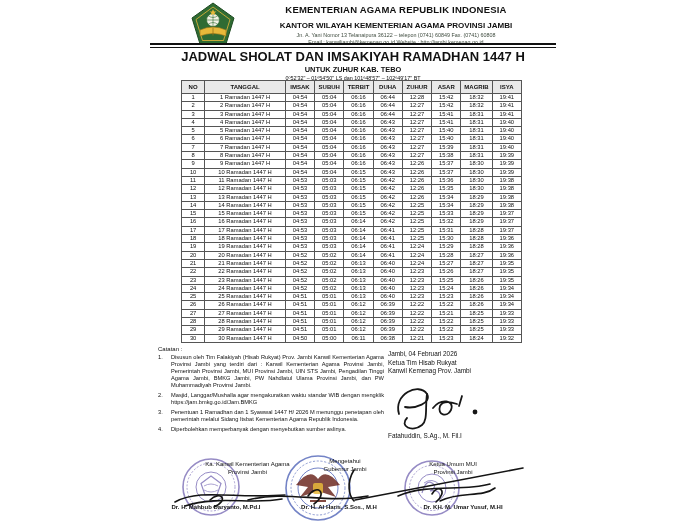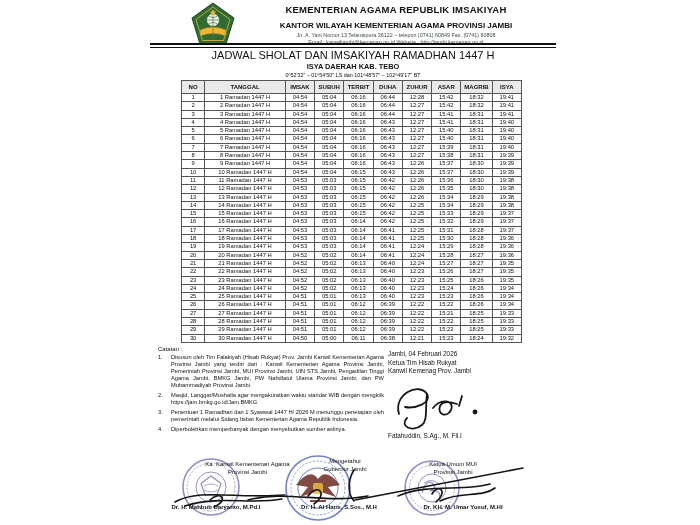--- a/index.html
+++ b/index.html
@@ -12,21 +12,21 @@
   .lh-text{flex:1;text-align:center;padding-top:2px;}
   .lh1{font-size:9.5px;font-weight:bold;letter-spacing:.2px;}
   .lh2{font-size:8px;font-weight:bold;margin-top:6px;}
   .lh3{font-size:5.4px;color:#3d4a3d;margin-top:2px;}
   .lh4{font-size:5.4px;color:#3d4a3d;margin-top:1px;}
   .rule{position:absolute;left:150px;top:43px;width:406px;height:2px;
         border-top:2.5px solid #111;border-bottom:1px solid #111;}
 
   
   .titleblock{position:absolute;left:150px;top:49px;width:406px;text-align:center;}
-  .t1{font-size:11px;font-weight:normal;}
+  .t1{font-size:13px;font-weight:bold;}
   .t2{font-size:7.4px;font-weight:bold;margin-top:1px;}
   .t3{font-size:5.4px;margin-top:1px;}
 
   
   table.sched{position:absolute;left:181px;top:80px;border-collapse:collapse;table-layout:fixed;width:341px;}
   table.sched th{background:#e9e9e9;font-size:6px;font-weight:bold;height:12px;padding:0;border:1px solid #555;}
   table.sched td{font-size:5.8px;height:7.3px;padding:0;text-align:center;border:1px solid #555;line-height:7.3px;white-space:nowrap;overflow:hidden;}
 
   
   .notes{position:absolute;left:158px;top:346px;width:226px;}
@@ -63,31 +63,31 @@
         <polygon points="23,5 40,17.5 33.5,38.5 12.5,38.5 6,17.5" fill="none" stroke="#e8b93a" stroke-width="0.8"></polygon>
         <circle cx="23" cy="18" r="6.5" fill="#f4f2e6"></circle>
         <circle cx="23" cy="18" r="6.5" fill="none" stroke="#2f6b33" stroke-width="0.8"></circle>
         <path d="M16.5,18 h13 M23,11.5 v13 M18,13.5 q5,4 10,0 M18,22.5 q5,-4 10,0" stroke="#2f6b33" stroke-width="0.6" fill="none"></path>
         <path d="M10,28 q13,-6 26,0 l0,6 q-13,-5 -26,0 Z" fill="#e8b93a" stroke="#9a7417" stroke-width="0.6"></path>
         <path d="M23,25.5 v8" stroke="#9a7417" stroke-width="0.8"></path>
         <polygon points="23,7 24,9.5 26.5,9.5 24.5,11 25.3,13.5 23,12 20.7,13.5 21.5,11 19.5,9.5 22,9.5" fill="#e8b93a"></polygon>
       </svg>
     </div>
     <div class="lh-text">
-      <div class="lh1">KEMENTERIAN AGAMA REPUBLIK IMSAKIYAH</div>
+      <div class="lh1">KEMENTERIAN AGAMA REPUBLIK INDONESIA</div>
       <div class="lh2">KANTOR WILAYAH KEMENTERIAN AGAMA PROVINSI JAMBI</div>
       <div class="lh3">Jn. A. Yani Nomor 13 Telanaipura 36122 – telepon (0741) 60849 Fax. (0741) 60808</div>
       <div class="lh4">Email : kanwiljambi@kemenag.go.id Website : http://jambi.kemenag.go.id</div>
     </div>
   </div>
   <div class="rule"></div>
 
   <div class="titleblock">
     <div class="t1">JADWAL SHOLAT DAN IMSAKIYAH RAMADHAN 1447 H</div>
-    <div class="t2">ISYA DAERAH KAB. TEBO</div>
+    <div class="t2">UNTUK ZUHUR KAB. TEBO</div>
     <div class="t3">0º52'32" – 01º54'50" LS dan 101º48'57" – 102º49'17" BT</div>
   </div>
 
   <table class="sched">
     <colgroup>
       <col style="width:23px">
         <col style="width:80px">
         <col style="width:29px">
         <col style="width:29px">
       <col style="width:29px">

